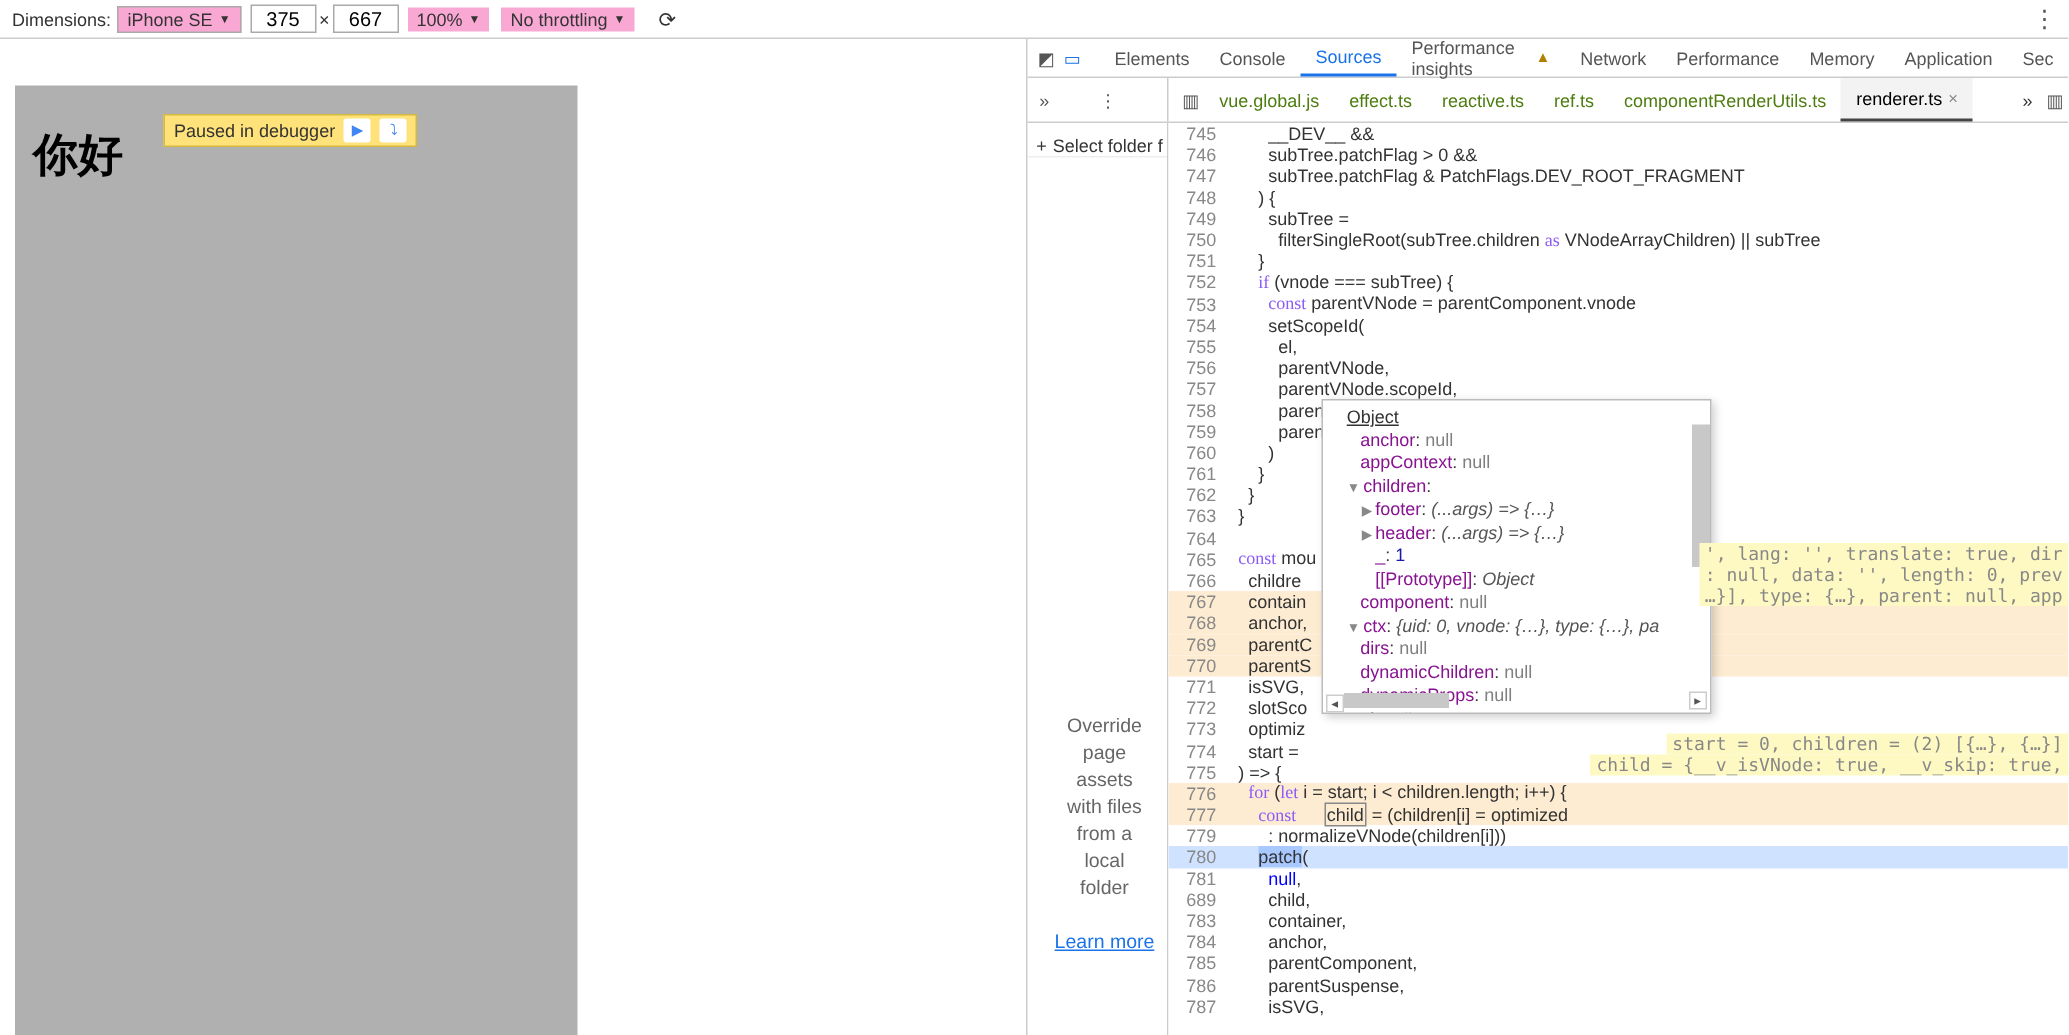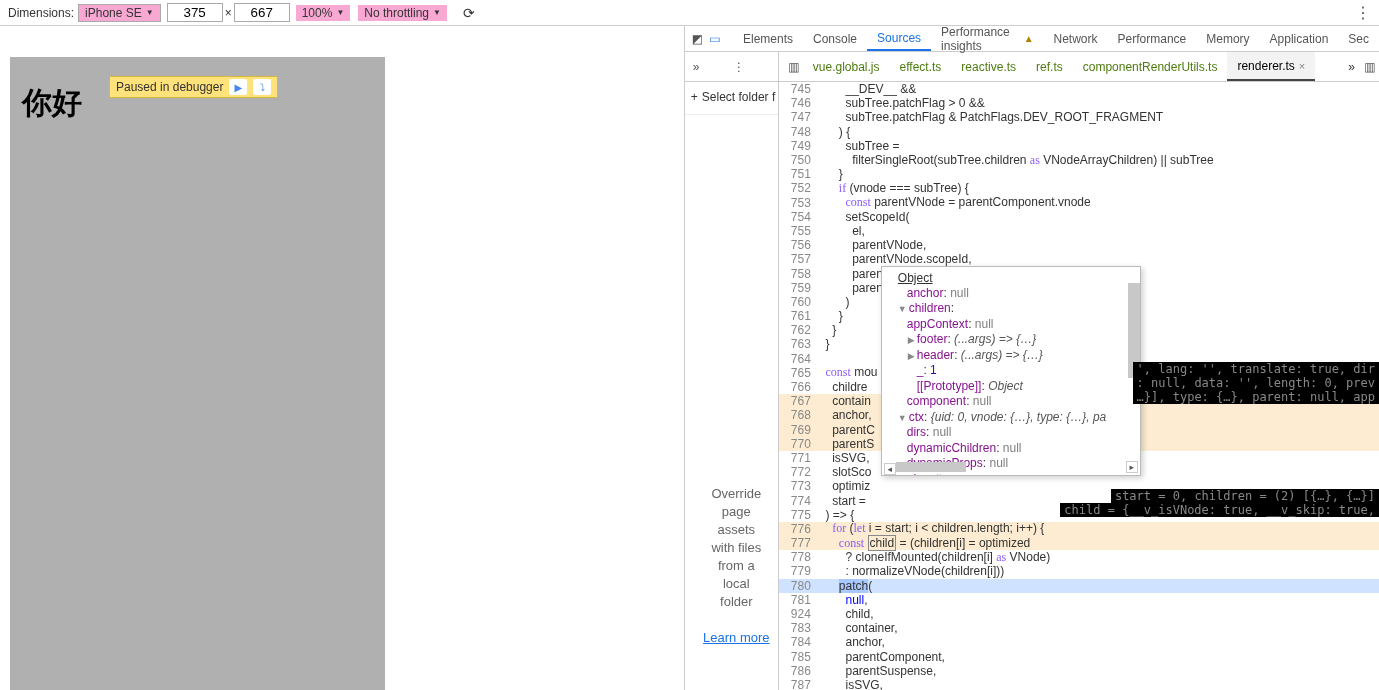--- a/index.html
+++ b/index.html
@@ -2,21 +2,21 @@
 <html><head>
 <meta charset="utf-8">
 <style>
 * { margin: 0; padding: 0; box-sizing: border-box; font-family: "Segoe UI", Arial, sans-serif; }
 body { width: 1379px; height: 690px; display: flex; flex-direction: column; font-size: 12px; color: #333; overflow: hidden; }
 
 
 .top-toolbar { height: 26px; border-bottom: 1px solid #ccc; display: flex; align-items: center; padding: 0 8px; font-size: 12px; color: #333; background: #fff; }
 .top-toolbar .sel { border: 1px solid #aaa; padding: 1px 6px; margin: 0 4px; display: inline-flex; align-items: center; background: #f9a8d4; cursor: pointer; }
 .top-toolbar .tri { font-size: 8px; margin-left: 4px; }
-.top-toolbar .dim-input { width: 56px; border: 1px solid #aaa; text-align: center; padding: 1px 2px; margin: 0 2px; }
+.top-toolbar .dim-input { width: 44px; border: 1px solid #aaa; text-align: center; padding: 1px 2px; margin: 0 2px; }
 .top-toolbar .rotate { margin-left: 12px; font-size: 14px; cursor: pointer; }
 .top-toolbar .menu-dots { margin-left: auto; font-size: 16px; cursor: pointer; color: #555; }
 
 
 .main { flex: 1; display: flex; overflow: hidden; }
 
 
 .left-panel { width: 698px; background: #fff; position: relative; }
 .device-frame { position: absolute; left: 10px; top: 31px; width: 375px; height: 636px; background: #b0b0b0; }
 .device-frame .hello { position: absolute; left: 12px; top: 26px; font-size: 30px; font-weight: bold; color: #000; }
@@ -41,52 +41,52 @@
 .file-tabs { flex: 1; display: flex; align-items: center; padding-left: 6px; }
 .file-tabs .ftool { width: 18px; text-align: center; cursor: pointer; color: #555; }
 .file-tabs .ftab { padding: 0 10px; height: 100%; display: flex; align-items: center; font-size: 12px; color: #4d7c0f; cursor: pointer; }
 .file-tabs .ftab.active { color: #000; background: #f3f3f3; border-bottom: 2px solid #444; }
 .file-tabs .close-x { margin-left: 4px; font-size: 11px; color: #888; }
 .file-tabs .right-chev { margin-left: auto; padding-right: 6px; }
 
 
 .body-split { flex: 1; display: flex; overflow: hidden; }
 .side-left { width: 94px; border-right: 1px solid #ccc; display: flex; flex-direction: column; align-items: center; padding-top: 8px; font-size: 12px; }
-.side-left .select-folder { font-size: 12px; color: #333; padding-bottom: 10px; width: 100%; text-align: left; padding-left: 6px; border-bottom: 1px solid #eee; }
+.side-left .select-folder { font-size: 12px; color: #333; width: 100%; text-align: left; padding-left: 6px; border-bottom: 1px solid #eee; }
 .side-left .plus { margin-right: 4px; }
 .side-left .desc { text-align: center; color: #666; font-size: 13px; margin-top: 370px; line-height: 18px; margin-left: 10px; }
 .side-left .learn { color: #1a73e8; text-decoration: underline; cursor: pointer; }
 
 
 .code-area { flex: 1; font-family: Consolas, monospace; font-size: 12px; position: relative; overflow: hidden; background: #fff; }
 .code-line { display: flex; white-space: pre; height: 14.2px; align-items: center; }
 .lineno { width: 40px; text-align: right; color: #888; padding-right: 8px; flex-shrink: 0; user-select: none; }
 .code { flex: 1; }
 .hl-line { background: #cfe2ff; align-items: center; }
 .hl-orange { background: #fdecd2; }
 .kw { color: #8b5cf6; font-family: Liberation Serif, serif; }
 .kw2 { color: #0000ff; }
-.box { border: 1px solid #888; padding: 0 1px; }
+.box { border: 1px solid #888; padding: 0 1px; margin-left: 15px; }
 
 
 .popup { position: absolute; left: 102px; top: 184px; width: 260px; height: 210px; background: #fff; border: 1px solid #bbb; box-shadow: 2px 2px 6px rgba(0,0,0,0.2); font-family: Consolas, monospace; font-size: 12px; padding: 4px 6px; overflow: hidden; }
 .popup .row { white-space: nowrap; line-height: 14.5px; }
 .popup .p-key { color: #881391; }
 .popup .p-null { color: #808080; }
 .popup .p-num { color: #1a1aa6; }
 .popup .p-hdr { color: #333; text-decoration: underline; }
 .popup .tri { color: #888; font-size: 9px; margin-right: 2px; }
 .popup .ind { padding-left: 10px; }
 .popup .ind2 { padding-left: 20px; }
 .popup-scrollbar-v { position: absolute; right: 0; top: 16px; width: 12px; height: 95px; background: #c8c8c8; }
 .popup-scroll-h { position: absolute; left: 2px; bottom: 2px; right: 2px; height: 12px; }
 .popup-scroll-h .arrow { width: 12px; height: 12px; display: inline-flex; align-items: center; justify-content: center; border: 1px solid #ccc; font-size: 9px; color: #555; }
 .popup-scroll-h .track { display: inline-block; height: 12px; width: 200px; vertical-align: top; }
 .popup-scroll-h .thumb { display: inline-block; height: 10px; width: 70px; background: #c8c8c8; margin-top: 1px; }
-.inline-hint2 { color: #888; background: #000000; position: absolute; font-family: Consolas, monospace; font-size: 12px; padding: 0 4px; }
+.inline-hint2 { color: #888; background: #fef9c3; position: absolute; font-family: Consolas, monospace; font-size: 12px; padding: 0 4px; }
 </style>
 </head>
 <body>
 
 <div class="top-toolbar">
   <span>Dimensions:</span>
   <span class="sel">
       <span>iPhone SE</span>
       <span class="tri">▼</span>
     </span>
@@ -202,37 +202,36 @@
           <div class="code-line hl-orange"><span class="lineno">768</span><span class="code">    anchor,</span></div>
           <div class="code-line hl-orange"><span class="lineno">769</span><span class="code">    parentC</span></div>
           <div class="code-line hl-orange"><span class="lineno">770</span><span class="code">    parentS</span></div>
           <div class="code-line"><span class="lineno">771</span><span class="code">    isSVG,</span></div>
           <div class="code-line"><span class="lineno">772</span><span class="code">    slotSco</span></div>
           <div class="code-line"><span class="lineno">773</span><span class="code">    optimiz</span></div>
           <div class="code-line"><span class="lineno">774</span><span class="code">    start =</span></div>
           <div class="code-line"><span class="lineno">775</span><span class="code">  ) =&gt; {</span></div>
           <div class="code-line hl-orange"><span class="lineno">776</span><span class="code">    <span class="kw">for</span> (<span class="kw">let</span> i = start; i &lt; children.length; i++) {</span></div>
           <div class="code-line hl-orange"><span class="lineno">777</span><span class="code">      <span class="kw">const</span> <span class="box">child</span> = (children[i] = optimized</span></div>
-          <div class="code-line"><span class="lineno">778</span><span class="code">        ? cloneIfMounted(children[i] <span class="kw">as</span> VNode)</span></div>
           <div class="code-line"><span class="lineno">779</span><span class="code">        : normalizeVNode(children[i]))</span></div>
           <div class="code-line hl-line"><span class="lineno">780</span><span class="code">      <span style="background:#a8c8ff">patch</span>(</span></div>
           <div class="code-line"><span class="lineno">781</span><span class="code">        <span class="kw2">null</span>,</span></div>
-          <div class="code-line"><span class="lineno">924</span><span class="code">        child,</span></div>
+          <div class="code-line"><span class="lineno">689</span><span class="code">        child,</span></div>
           <div class="code-line"><span class="lineno">783</span><span class="code">        container,</span></div>
           <div class="code-line"><span class="lineno">784</span><span class="code">        anchor,</span></div>
           <div class="code-line"><span class="lineno">785</span><span class="code">        parentComponent,</span></div>
           <div class="code-line"><span class="lineno">786</span><span class="code">        parentSuspense,</span></div>
           <div class="code-line"><span class="lineno">787</span><span class="code">        isSVG,</span></div>
 
       <div class="popup">
           <div class="row ind"><span class="p-hdr">Object</span></div>
           <div id="popup-rows">
               <div class="row ind"><span class="tri" style="visibility:hidden">▶</span><span class="p-key">anchor</span>: <span class="p-null" style="">null</span></div>
+              <div class="row ind"><span class="tri" style="visibility:hidden">▶</span><span class="p-key">appContext</span>: <span class="p-null" style="">null</span></div>
               <div class="row ind"><span class="tri">▼</span><span class="p-key">children</span>: <span class="p-null" style=""></span></div>
-              <div class="row ind"><span class="tri" style="visibility:hidden">▶</span><span class="p-key">appContext</span>: <span class="p-null" style="">null</span></div>
               <div class="row ind2"><span class="tri">▶</span><span class="p-key">footer</span>: <span class="" style="font-style:italic;color:#555">(...args) =&gt; {…}</span></div>
               <div class="row ind2"><span class="tri">▶</span><span class="p-key">header</span>: <span class="" style="font-style:italic;color:#555">(...args) =&gt; {…}</span></div>
               <div class="row ind2"><span class="tri" style="visibility:hidden">▶</span><span class="p-key">_</span>: <span class="p-num" style="">1</span></div>
               <div class="row ind2"><span class="tri" style="visibility:hidden">▶</span><span class="p-key">[[Prototype]]</span>: <span class="" style="font-style:italic;color:#555">Object</span></div>
               <div class="row ind"><span class="tri" style="visibility:hidden">▶</span><span class="p-key">component</span>: <span class="p-null" style="">null</span></div>
               <div class="row ind"><span class="tri">▼</span><span class="p-key">ctx</span>: <span class="" style="font-style:italic;color:#555">{uid: 0, vnode: {…}, type: {…}, pa</span></div>
               <div class="row ind"><span class="tri" style="visibility:hidden">▶</span><span class="p-key">dirs</span>: <span class="p-null" style="">null</span></div>
               <div class="row ind"><span class="tri" style="visibility:hidden">▶</span><span class="p-key">dynamicChildren</span>: <span class="p-null" style="">null</span></div>
               <div class="row ind"><span class="tri" style="visibility:hidden">▶</span><span class="p-key">dynamicProps</span>: <span class="p-null" style="">null</span></div>
               <div class="row ind"><span class="tri" style="visibility:hidden">▶</span><span class="p-key">el</span>: <span class="p-null" style="opacity:.5">null</span></div>

